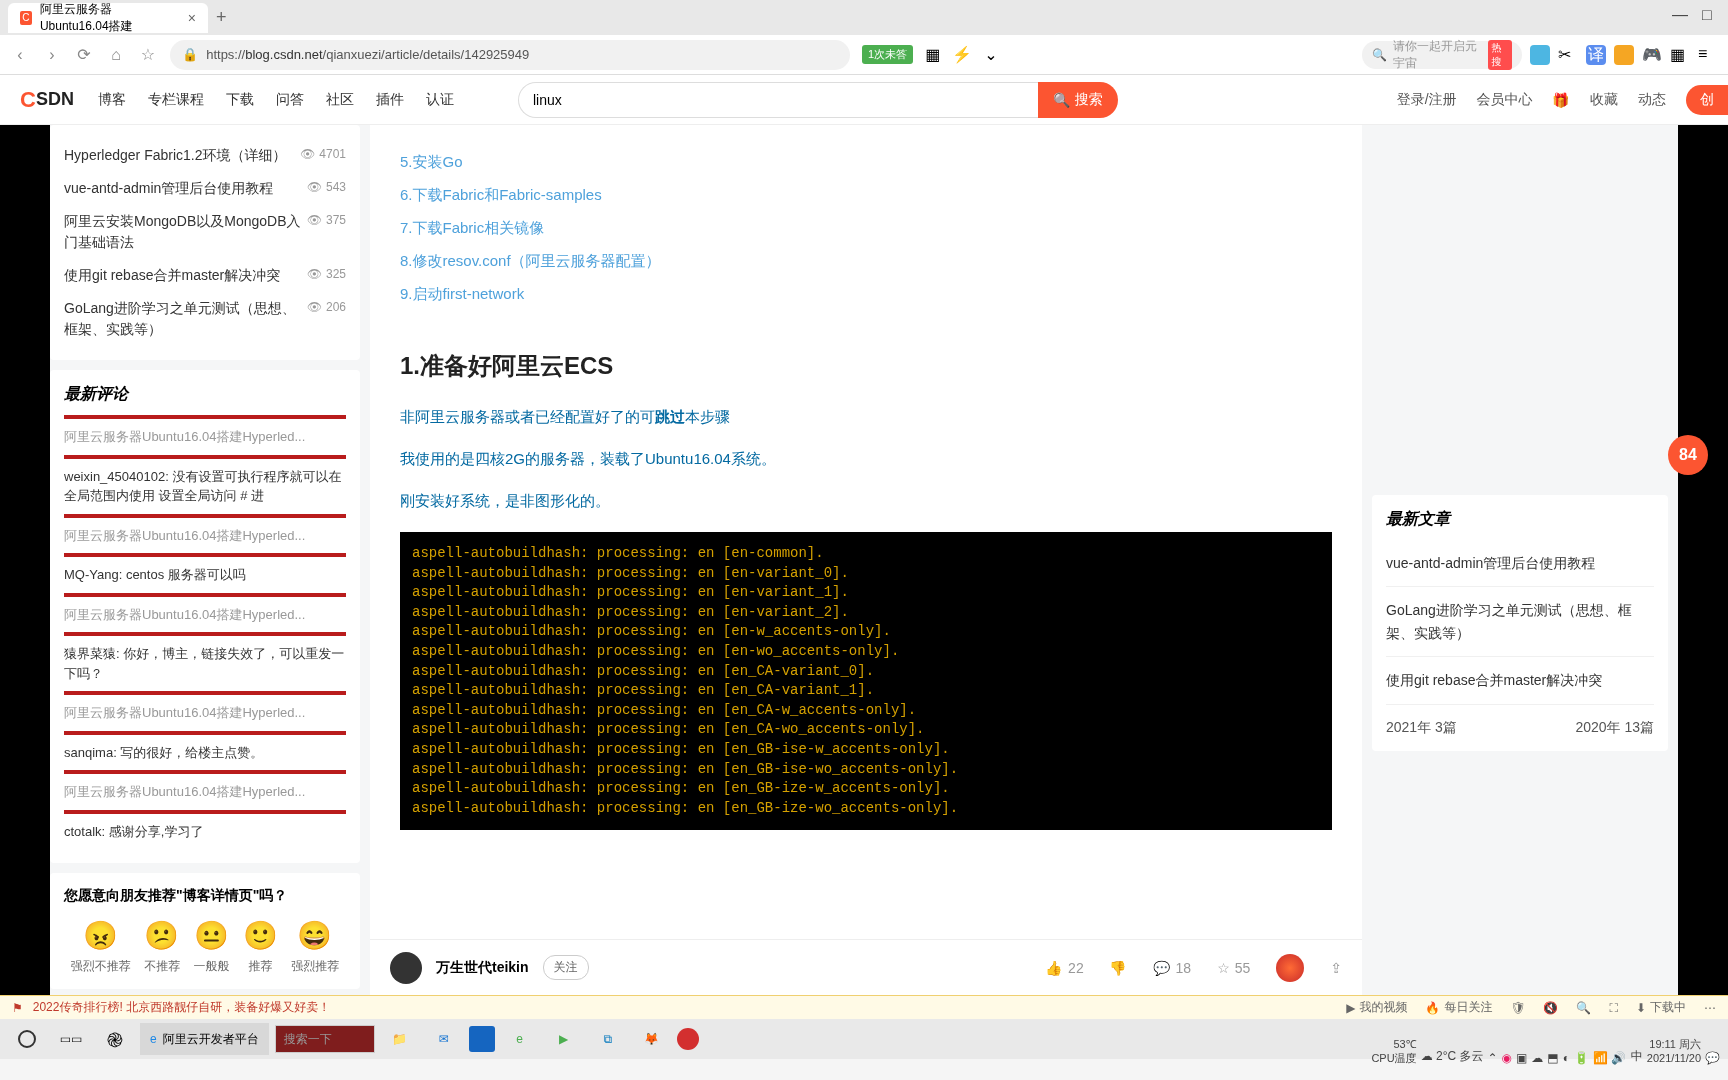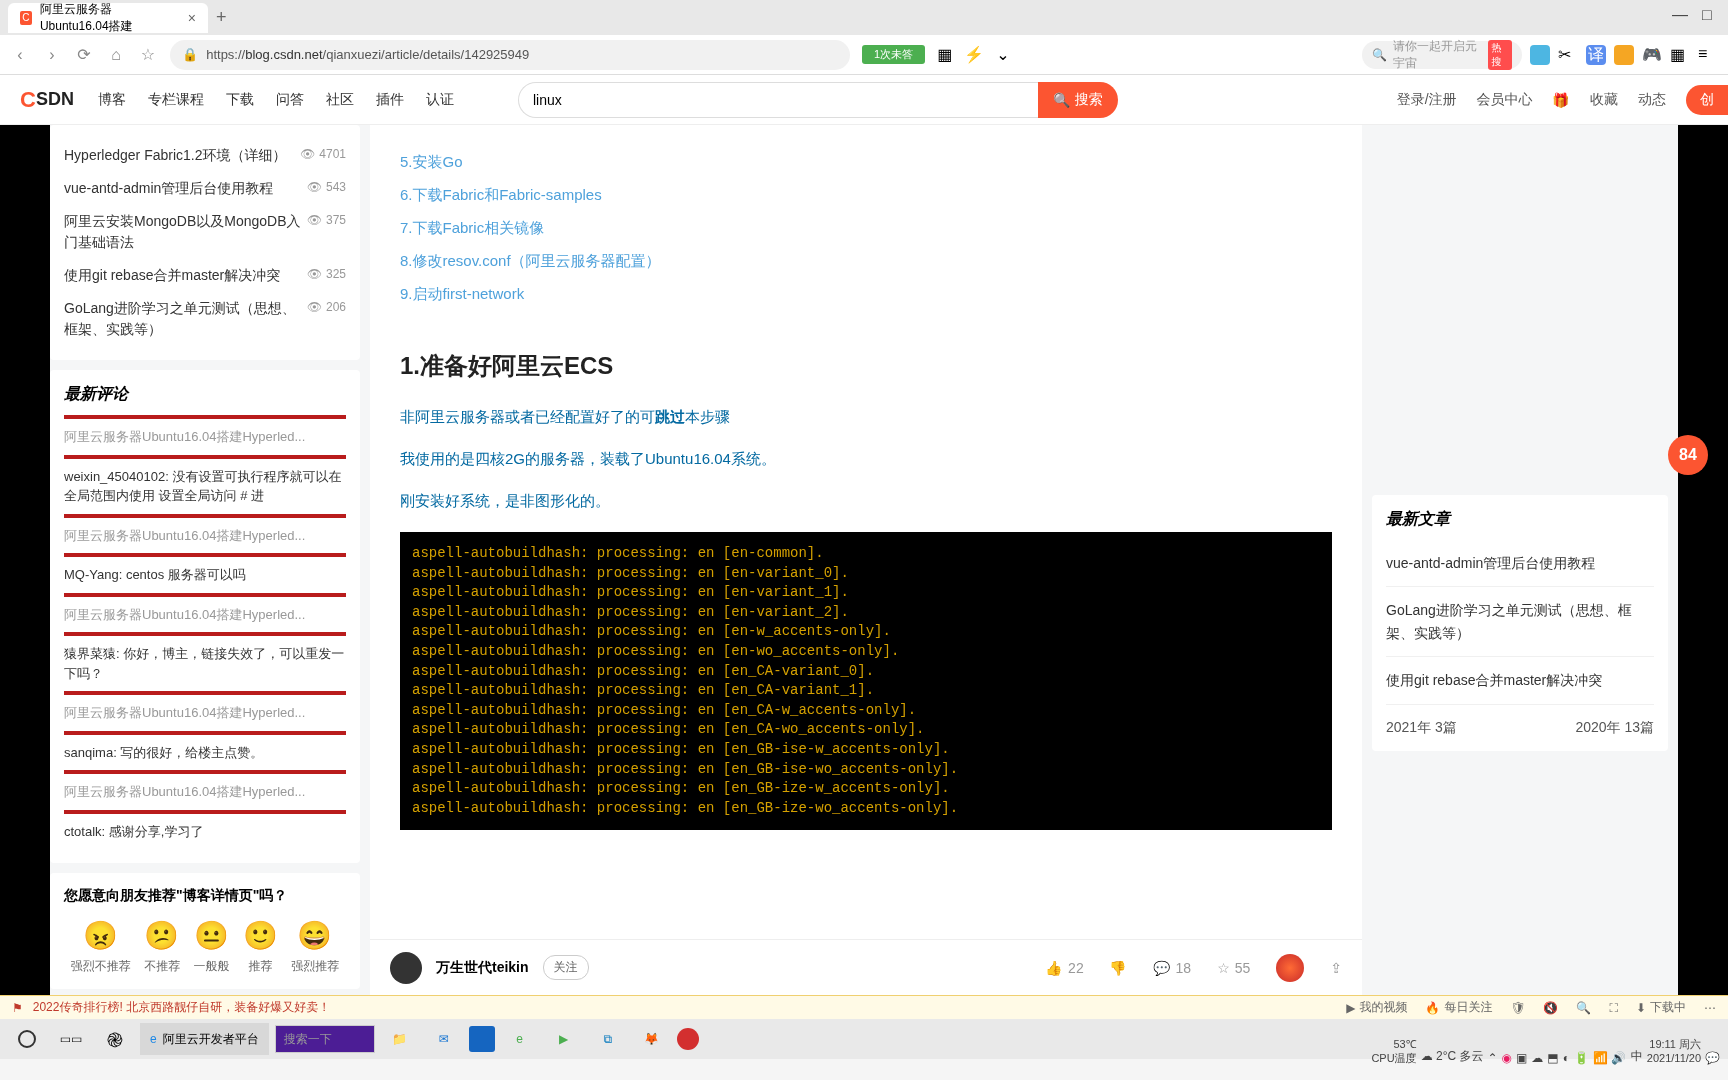--- a/index.html
+++ b/index.html
@@ -14,21 +14,21 @@
 .win-controls { position: absolute; right: 8px; top: 6px; display: flex; gap: 12px; }
 .win-btn { width: 18px; height: 18px; color: #444; cursor: pointer; }
 
 .address-bar { height: 40px; background: #fff; display: flex; align-items: center; padding: 0 10px; gap: 12px; border-bottom: 1px solid #ddd; }
 .nav-btn { width: 20px; height: 20px; color: #888; cursor: pointer; display: flex; align-items: center; justify-content: center; }
 .url-box { flex: 0 0 680px; background: #f1f1f1; border-radius: 16px; height: 30px; display: flex; align-items: center; padding: 0 12px; gap: 8px; font-size: 13px; }
 .lock { color: #4caf50; }
 .url-text { color: #555; }
 .url-text .host { color: #333; }
 .addr-right { display: flex; align-items: center; gap: 8px; margin-left: auto; }
-.badge-ask { background: #4caf50; color: #fff; font-size: 11px; padding: 2px 12px; border-radius: 3px; }
+.badge-ask { background: #4caf50; color: #fff; font-size: 11px; padding: 2px 6px; border-radius: 3px; }
 .search-box-browser { background: #f1f1f1; border-radius: 14px; height: 28px; width: 160px; display: flex; align-items: center; padding: 0 10px; font-size: 12px; color: #999; gap: 6px; }
 .hot-tag { background: #ff4d4d; color: #fff; font-size: 10px; padding: 1px 4px; border-radius: 3px; }
 .ext-icon { width: 20px; height: 20px; border-radius: 4px; cursor: pointer; }
 
 
 .csdn-header { height: 50px; background: #fff; display: flex; align-items: center; padding: 0 20px; gap: 24px; border-bottom: 1px solid #eee; font-size: 14px; }
 .csdn-logo { font-weight: bold; font-size: 18px; color: #222; display: flex; align-items: center; }
 .csdn-logo .c { color: #fc5531; font-size: 22px; }
 .csdn-nav { display: flex; gap: 22px; color: #333; }
 .csdn-nav span { cursor: pointer; }
@@ -79,21 +79,21 @@
 
 
 .ad-bar { height: 24px; background: #fffae6; border-top: 1px solid #f0d070; display: flex; align-items: center; padding: 0 12px; font-size: 12px; color: #c0392b; gap: 10px; }
 .ad-right { margin-left: auto; display: flex; gap: 18px; color: #666; align-items: center; }
 .ad-right span { display: flex; align-items: center; gap: 4px; }
 
 
 .taskbar { height: 40px; background: #e9e9e9; display: flex; align-items: center; padding: 0 8px; gap: 6px; font-size: 12px; }
 .tb-icon { width: 38px; height: 32px; display: flex; align-items: center; justify-content: center; cursor: pointer; border-radius: 3px; }
 .tb-app { padding: 0 10px; height: 32px; background: #d8d8d8; display: flex; align-items: center; gap: 6px; font-size: 12px; }
-.tb-search { width: 100px; height: 28px; background: #4c1d95; border: 1px solid #ccc; display: flex; align-items: center; padding: 9px 8px; color: #999; }
+.tb-search { width: 100px; height: 28px; background: #7f1d1d; border: 1px solid #ccc; display: flex; align-items: center; padding: 9px 8px; color: #999; }
 .tray { margin-left: auto; display: flex; align-items: flex-end; gap: 4px; color: #444; margin-top: 25px; }
 .weather { display: flex; flex-direction: column; align-items: flex-end; font-size: 11px; line-height: 1.2; }
 .clock { display: flex; flex-direction: column; align-items: flex-end; font-size: 11px; line-height: 1.2; }
 
 svg { display: block; }
 </style>
 </head>
 <body>
 
 <div class="browser-tab-bar">

